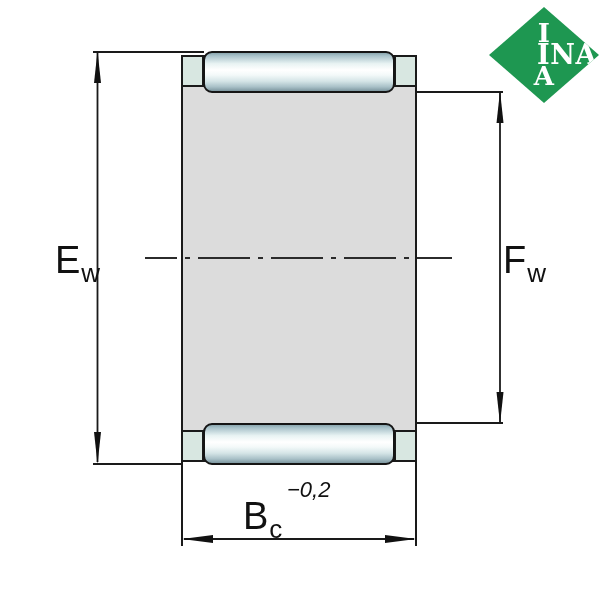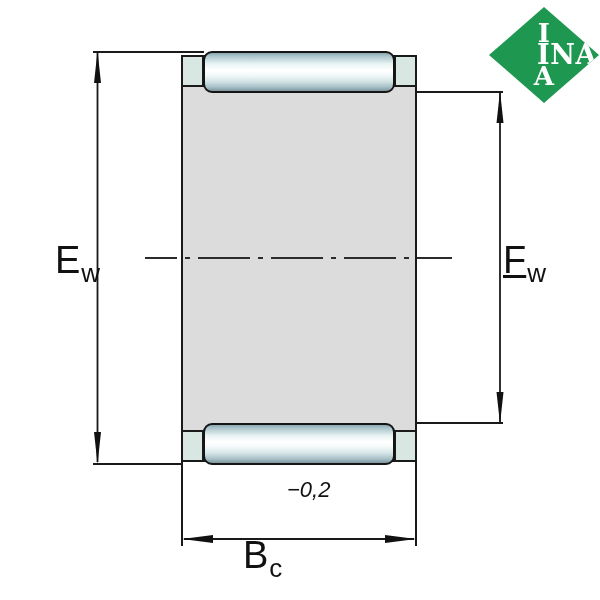--- a/index.html
+++ b/index.html
@@ -93,25 +93,25 @@
     <line x1="416" y1="462" x2="416" y2="546" stroke="#1a1a1a" stroke-width="2"></line>
     <line x1="184" y1="539" x2="414" y2="539" stroke="#1a1a1a" stroke-width="1.8"></line>
     <polygon points="182,539 213,535 213,543" fill="#111"></polygon>
     <polygon points="416,539 385,535 385,543" fill="#111"></polygon>
   </svg>
 
   <div class="dim-label" style="left:55px;top:241px;">
     <span>E</span><span class="sub">w</span>
   </div>
 
-  <div class="dim-label" style="left:503px;top:241px;text-decoration:underline;">
+  <div class="dim-label" style="left:503px;top:241px;">
     <span>F</span><span class="sub">w</span>
   </div>
 
-  <div class="dim-label" style="left:243px;top:497px;margin-top:39px;">
+  <div class="dim-label" style="left:243px;top:497px;">
     <span>B</span><span class="sub">c</span>
   </div>
 
   <div class="tol">
     <div>−0,2</div>
   </div>
 
   <div class="logo">
     <div class="l1">I</div>
     <div class="l2">INA</div>

